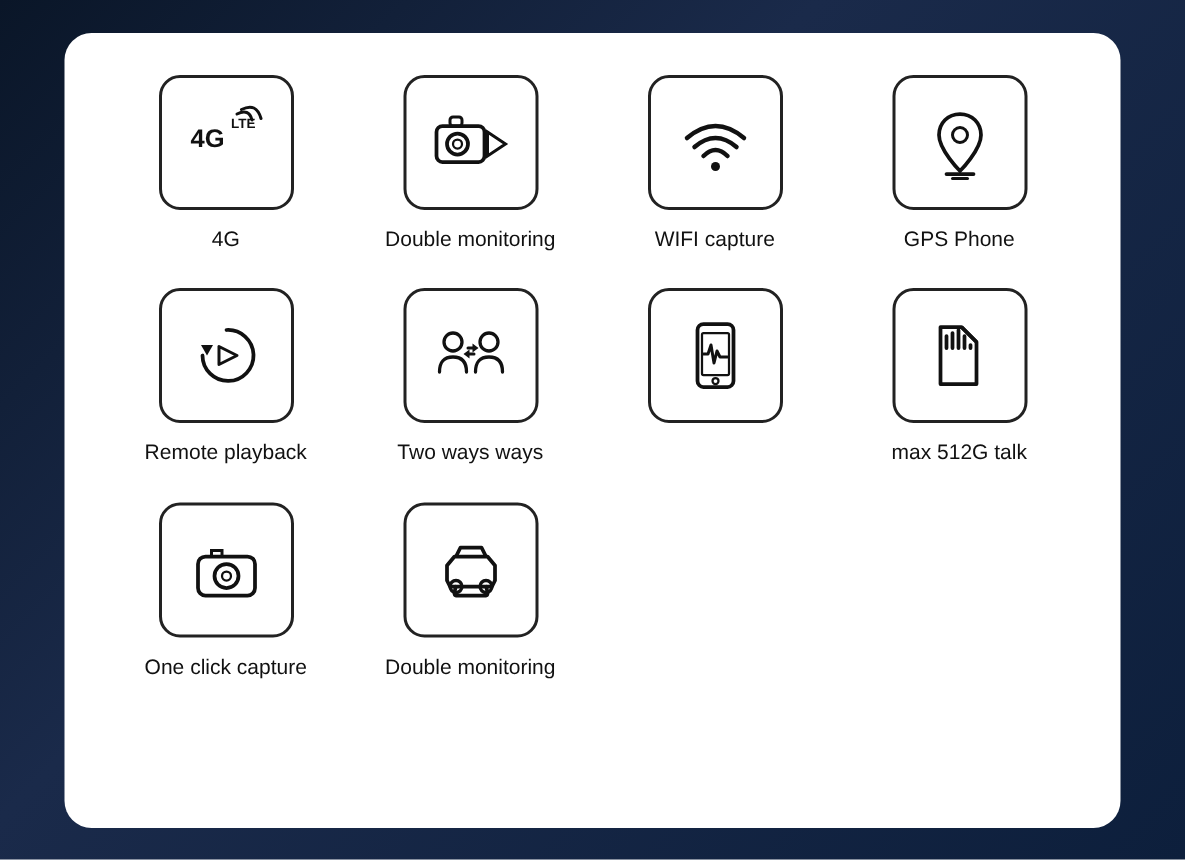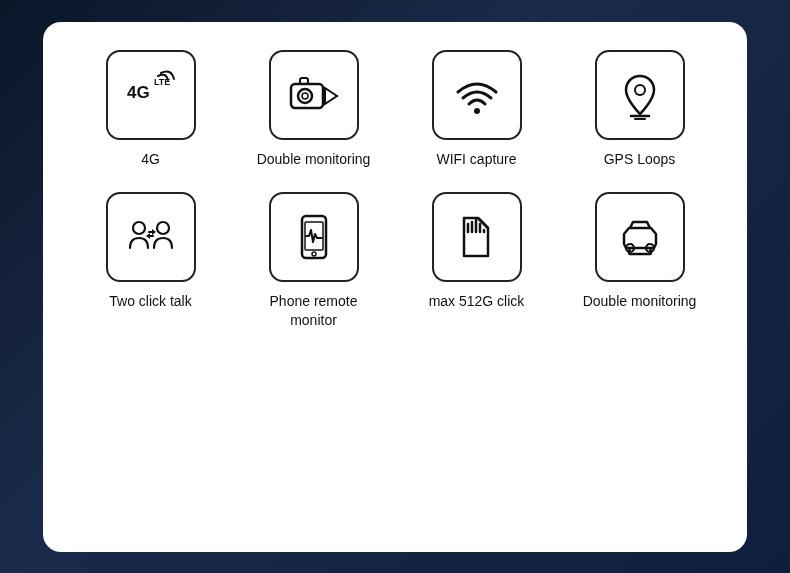--- a/index.html
+++ b/index.html
@@ -107,78 +107,103 @@
       <div class="icon-box">
         <svg viewBox="0 0 54 54">
 
           <path d="M27 8 C19 8 13 14 13 22 C13 32 27 46 27 46 C27 46 41 32 41 22 C41 14 35 8 27 8Z" stroke="#111" stroke-width="2.5" fill="none"></path>
           <circle cx="27" cy="22" r="5" stroke="#111" stroke-width="2" fill="none"></circle>
 
           <line x1="18" y1="48" x2="36" y2="48" stroke="#111" stroke-width="2.5" stroke-linecap="round"></line>
           <line x1="22" y1="51" x2="32" y2="51" stroke="#111" stroke-width="2" stroke-linecap="round"></line>
         </svg>
       </div>
-      <span class="feature-label">GPS Loops</span>
-    </div>
-
+      <span class="feature-label">GPS Phone</span>
+    </div>
+
+    <div class="feature-item">
+      <div class="icon-box">
+        <svg viewBox="0 0 54 54">
+
+          <path d="M27 10 A17 17 0 1 1 11 27" stroke="#111" stroke-width="2.5" fill="none" stroke-linecap="round"></path>
+
+          <polygon points="10,20 18,20 14,27" fill="#111"></polygon>
+
+          <polygon points="22,21 22,33 34,27" stroke="#111" stroke-width="2" fill="none" stroke-linejoin="round"></polygon>
+        </svg>
+      </div>
+      <span class="feature-label">Remote playback</span>
+    </div>
 
     <div class="feature-item">
       <div class="icon-box">
         <svg viewBox="0 0 54 54">
 
           <circle cx="15" cy="18" r="6" stroke="#111" stroke-width="2.2" fill="none"></circle>
           <path d="M6 38 Q6 28 15 28 Q24 28 24 38" stroke="#111" stroke-width="2.2" fill="none" stroke-linecap="round"></path>
 
           <circle cx="39" cy="18" r="6" stroke="#111" stroke-width="2.2" fill="none"></circle>
           <path d="M30 38 Q30 28 39 28 Q48 28 48 38" stroke="#111" stroke-width="2.2" fill="none" stroke-linecap="round"></path>
 
           <line x1="25" y1="22" x2="29" y2="22" stroke="#111" stroke-width="2" stroke-linecap="round"></line>
           <polygon points="28,19 32,22 28,25" fill="#111"></polygon>
           <line x1="29" y1="26" x2="25" y2="26" stroke="#111" stroke-width="2" stroke-linecap="round"></line>
           <polygon points="26,23 22,26 26,29" fill="#111"></polygon>
         </svg>
       </div>
-      <span class="feature-label">Two click talk</span>
+      <span class="feature-label">Two ways ways</span>
     </div>
 
     <div class="feature-item">
       <div class="icon-box">
         <svg viewBox="0 0 54 54">
 
           <rect x="15" y="6" width="24" height="42" rx="4" ry="4" stroke="#111" stroke-width="2.5" fill="none"></rect>
 
           <rect x="18" y="12" width="18" height="28" rx="1" stroke="#111" stroke-width="1.5" fill="none"></rect>
 
           <polyline points="19,26 22,26 24,20 26,32 28,24 30,28 32,28 35,28" stroke="#111" stroke-width="2" fill="none" stroke-linecap="round" stroke-linejoin="round"></polyline>
 
           <circle cx="27" cy="44" r="2" stroke="#111" stroke-width="1.5" fill="none"></circle>
         </svg>
       </div>
-      <span class="feature-label" style="white-space:pre-line">Phone remote
-monitor</span>
     </div>
 
     <div class="feature-item">
       <div class="icon-box">
         <svg viewBox="0 0 54 54">
 
           <path d="M14 12 L14 8 L28 8 L38 18 L38 46 L14 46 Z" stroke="#111" stroke-width="2.5" fill="none" stroke-linejoin="round"></path>
 
           <line x1="28" y1="8" x2="38" y2="18" stroke="#111" stroke-width="2.5"></line>
 
           <line x1="18" y1="14" x2="18" y2="22" stroke="#111" stroke-width="2.5" stroke-linecap="round"></line>
           <line x1="22" y1="12" x2="22" y2="22" stroke="#111" stroke-width="2.5" stroke-linecap="round"></line>
           <line x1="26" y1="10" x2="26" y2="22" stroke="#111" stroke-width="2.5" stroke-linecap="round"></line>
           <line x1="30" y1="14" x2="30" y2="22" stroke="#111" stroke-width="2.5" stroke-linecap="round"></line>
           <line x1="34" y1="20" x2="34" y2="22" stroke="#111" stroke-width="2.5" stroke-linecap="round"></line>
         </svg>
       </div>
-      <span class="feature-label">max 512G click</span>
-    </div>
-
+      <span class="feature-label">max 512G talk</span>
+    </div>
+
+    <div class="feature-item">
+      <div class="icon-box">
+        <svg viewBox="0 0 54 54">
+
+          <rect x="8" y="18" width="38" height="26" rx="5" ry="5" stroke="#111" stroke-width="2.5" fill="none"></rect>
+
+          <circle cx="27" cy="31" r="8" stroke="#111" stroke-width="2.5" fill="none"></circle>
+          <circle cx="27" cy="31" r="3" stroke="#111" stroke-width="1.5" fill="none"></circle>
+
+          <path d="M17 18 L17 14 L24 14 L24 18" stroke="#111" stroke-width="2" fill="none"></path>
+        </svg>
+      </div>
+      <span class="feature-label">One click capture</span>
+    </div>
 
     <div class="feature-item">
       <div class="icon-box">
         <svg viewBox="0 0 54 54">
 
           <path d="M17 38 L13 38 L11 34 L11 24 L16 18 L38 18 L43 24 L43 34 L41 38 L37 38" stroke="#111" stroke-width="2.5" fill="none" stroke-linejoin="round"></path>
           <path d="M17 38 L37 38 Q39 44 37 44 L17 44 Q15 44 17 38Z" stroke="#111" stroke-width="2.5" fill="none" stroke-linejoin="round"></path>
 
           <path d="M17 18 L20 12 L34 12 L37 18" stroke="#111" stroke-width="2.5" fill="none" stroke-linejoin="round"></path>
 

